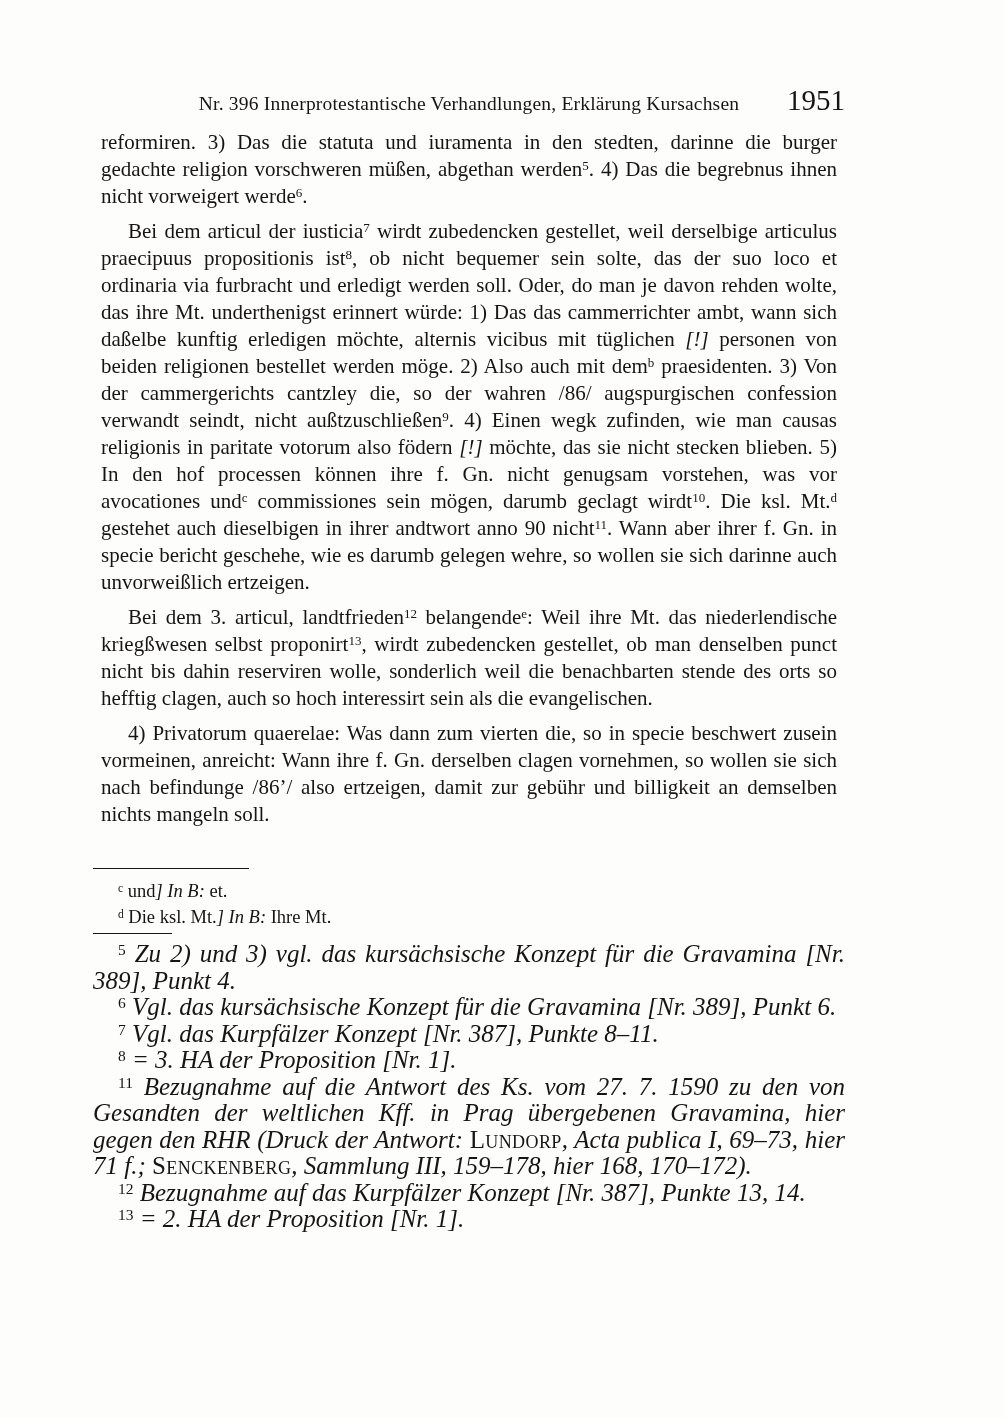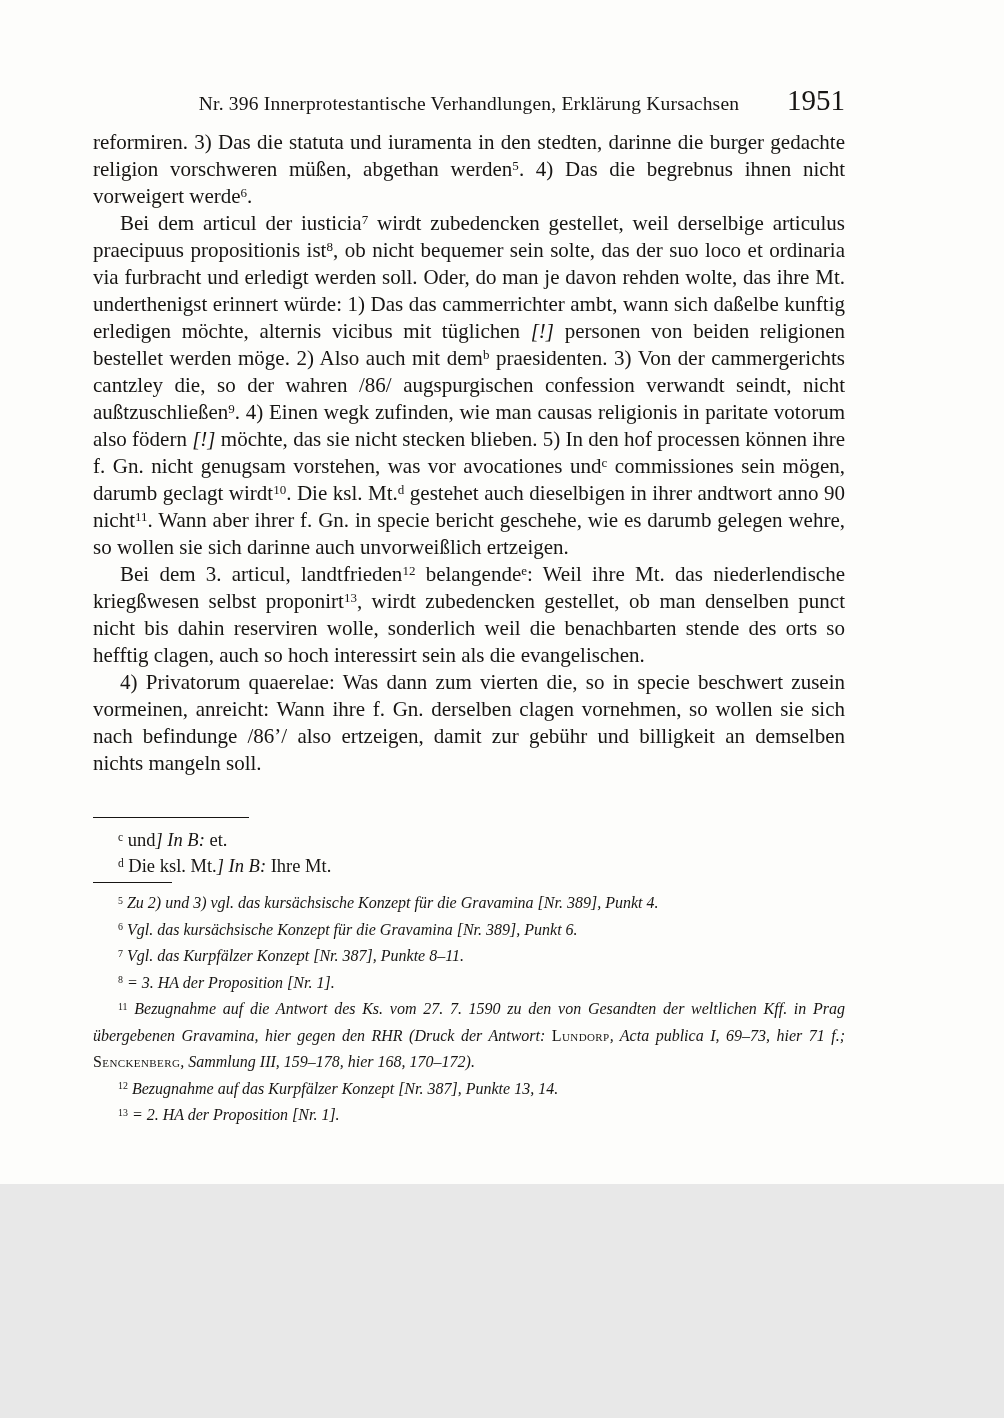--- a/index.html
+++ b/index.html
@@ -1,39 +1,39 @@
 <!DOCTYPE html>
 <html><head>
 <meta charset="utf-8">
 <style>
   html,body{margin:0;padding:0;background:#e8e8e8;}
   .page{
-    width:1004px;height:1184px;background:var(--bg,#fdfdfb);
+    width:1004px;height:1418px;background:var(--bg,#fdfdfb);
     position:relative;overflow:hidden;margin:0 auto;
   }
   .col{
     position:absolute;left:93px;top:84px;width:752px;
     color:var(--ink,#171513);
     font-family:"Liberation Serif","DejaVu Serif",serif;
   }
   .header{display:grid;grid-template-columns:1fr auto 1fr;align-items:baseline;margin-bottom:12px;}
   .header .title{grid-column:2;text-align:center;font-size:19.5px;letter-spacing:0.2px;white-space:nowrap;}
   .header .pageno{grid-column:3;justify-self:end;font-size:29px;}
   .bodytext{font-size:21px;line-height:27px;text-align:justify;}
-  .para{margin:0;}
+  .para{margin:8px;}
   .para.indent{text-indent:27px;}
   sup.sup{font-size:62%;line-height:0;vertical-align:baseline;position:relative;top:-0.45em;font-style:normal;}
   .italic{font-style:italic;}
   .regular{font-style:normal;}
   .smallcaps{font-style:normal;font-variant:small-caps;letter-spacing:0.4px;}
   .rule-apparatus{border:0;border-top:1.8px solid var(--ink,#171513);width:156px;margin:40px 0 9px 0;}
   .apparatus{font-size:18.5px;line-height:26px;}
   .note{margin:0;text-indent:25px;}
   .rule-footnotes{border:0;border-top:1.8px solid var(--ink,#171513);width:79px;margin:3px 0 7px 0;}
-  .footnotes{font-size:16px;line-height:26.5px;text-align:justify;}
+  .footnotes{font-size:25px;line-height:26.5px;text-align:justify;}
   .fn{margin:0;font-style:italic;text-indent:25px;}
   .fn sup.sup{font-style:normal;}
 </style>
 </head>
 <body>
 
 <div class="page" style="--bg: #fdfdfb; --ink: #171513;">
   <div class="col">
 
     <div class="header">

